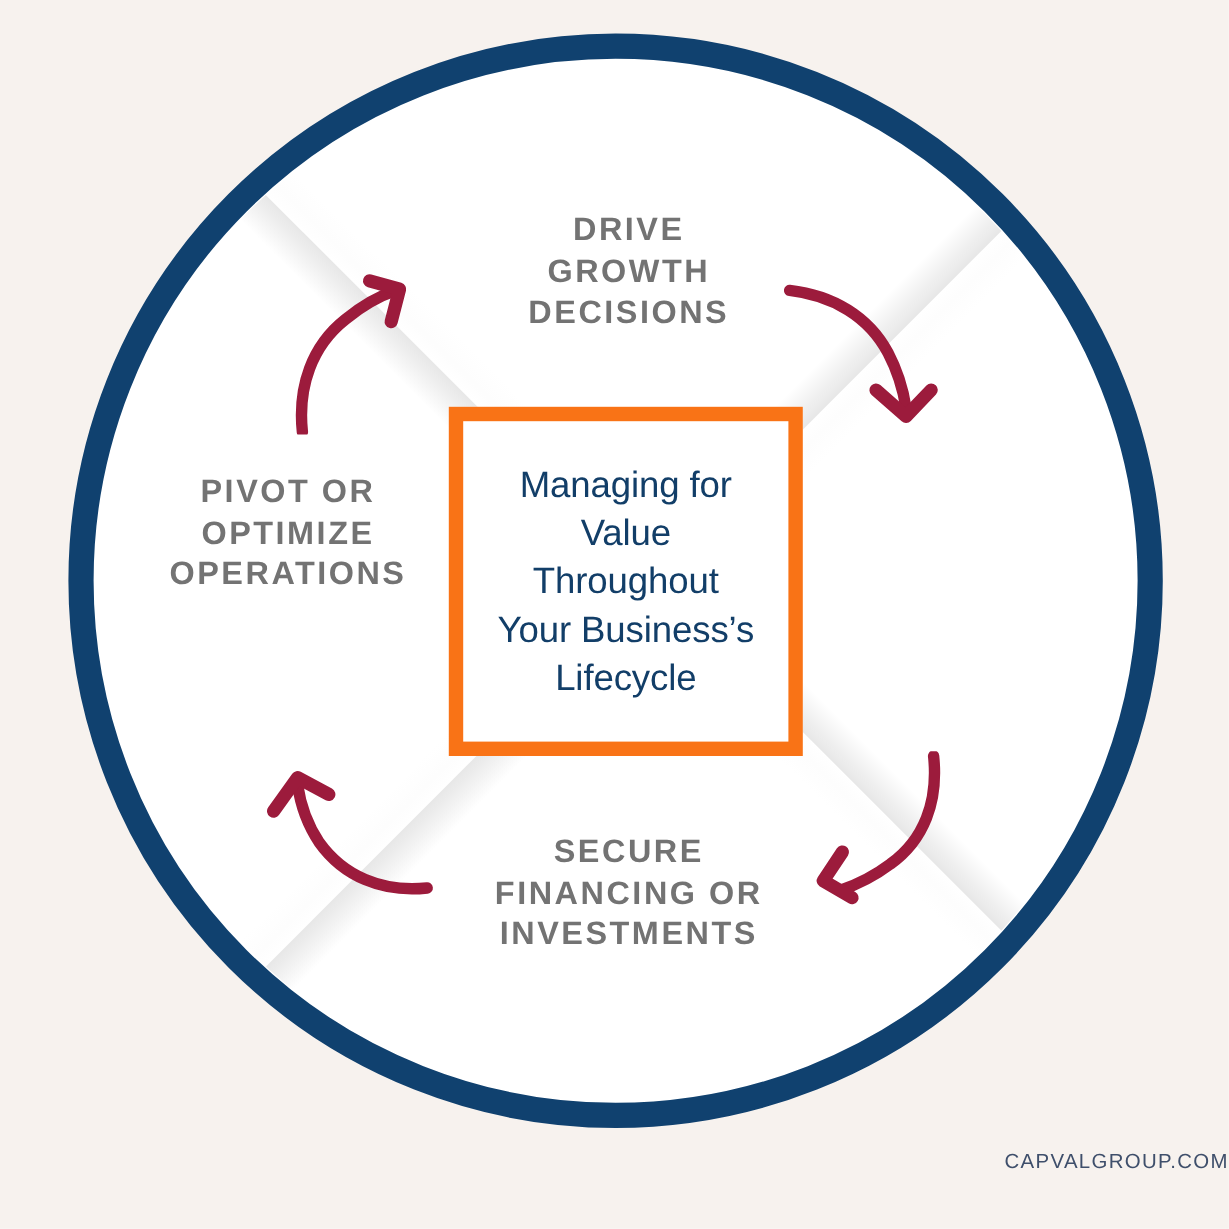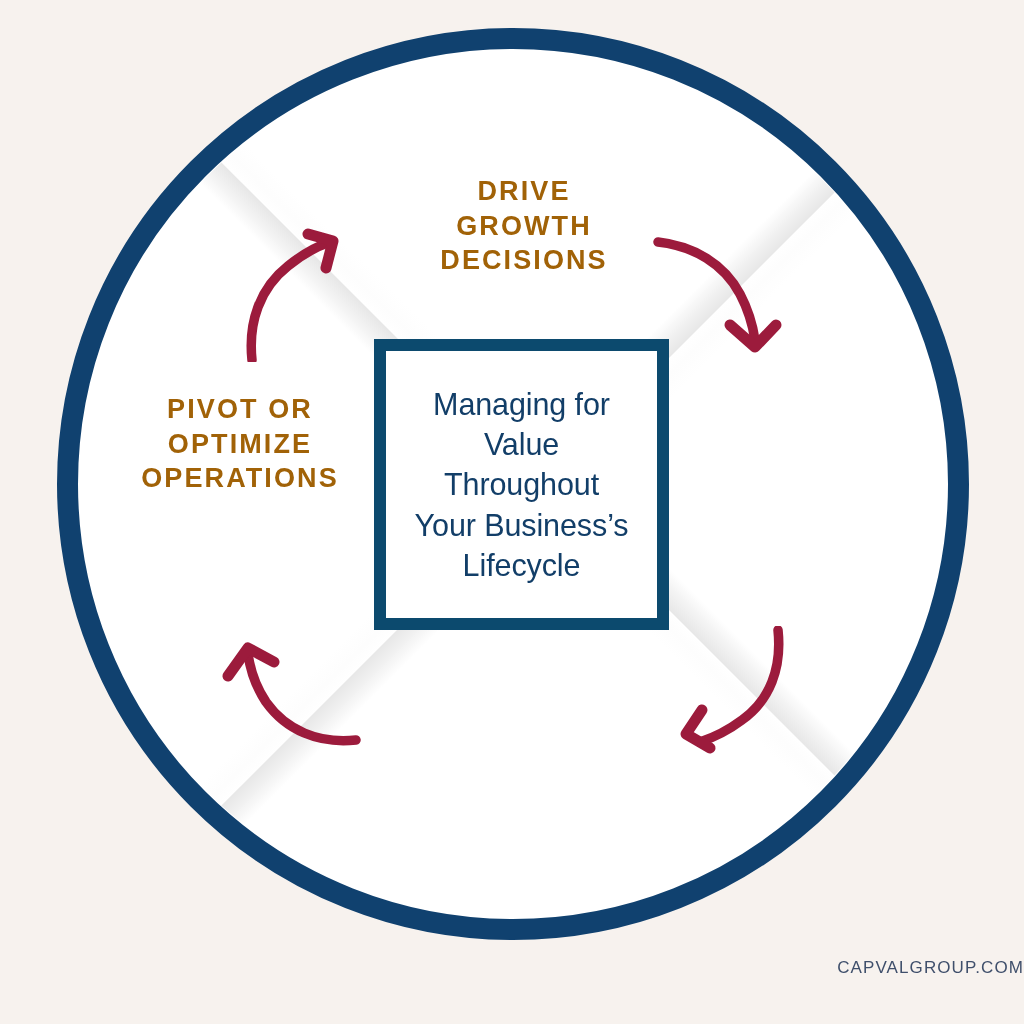--- a/index.html
+++ b/index.html
@@ -78,42 +78,42 @@
   .fold.br { transform: rotate(135deg); }
   .fold.bl { transform: rotate(225deg); }
 
   
   .center-box {
     position: absolute;
     left: 374px;
     top: 339px;
     width: 295px;
     height: 291px;
-    border: 12px solid #0c4a6e;
+    border: 12px solid #f97316;
     background: #ffffff;
     display: flex;
     align-items: center;
     justify-content: center;
     z-index: 6;
   }
   .center-box .center-text {
     font-size: 30.5px;
     line-height: 1.32;
     color: #123e68;
     text-align: center;
     font-weight: 400;
     letter-spacing: -0.1px;
     padding: 0 6px;
     white-space: pre-line;
   }
 
   
   .label {
     position: absolute;
-    color: #a16207;
+    color: #737373;
     font-weight: bold;
     font-size: 27px;
     line-height: 1.28;
     letter-spacing: 2.1px;
     text-align: center;
     white-space: pre-line;
     z-index: 5;
   }
   .label.top    { left: 332px; top: 174px;  width: 384px; }
   .label.right  { left: 648px; top: 402px;  width: 288px; }
@@ -173,20 +173,23 @@
     <div class="center-text">Managing for
 Value
 Throughout
 Your Business’s
 Lifecycle</div>
   </div>
 
   <div class="label top">DRIVE
 GROWTH
 DECISIONS</div>
+  <div class="label bottom">SECURE
+FINANCING OR
+INVESTMENTS</div>
   <div class="label left">PIVOT OR
 OPTIMIZE
 OPERATIONS</div>
 
   <div class="arrow tl">
     <svg viewBox="0 0 130 140" width="130" height="140">
       <path d="M14 138 C10 100 22 66 50 44 C66 31 80 24 92 20" fill="none" stroke="#9c1b3c" stroke-width="9.5" stroke-linecap="round"></path>
       <path d="M70 12 L95 19 L88 46" fill="none" stroke="#9c1b3c" stroke-width="11" stroke-linecap="round" stroke-linejoin="round"></path>
     </svg>
   </div>

